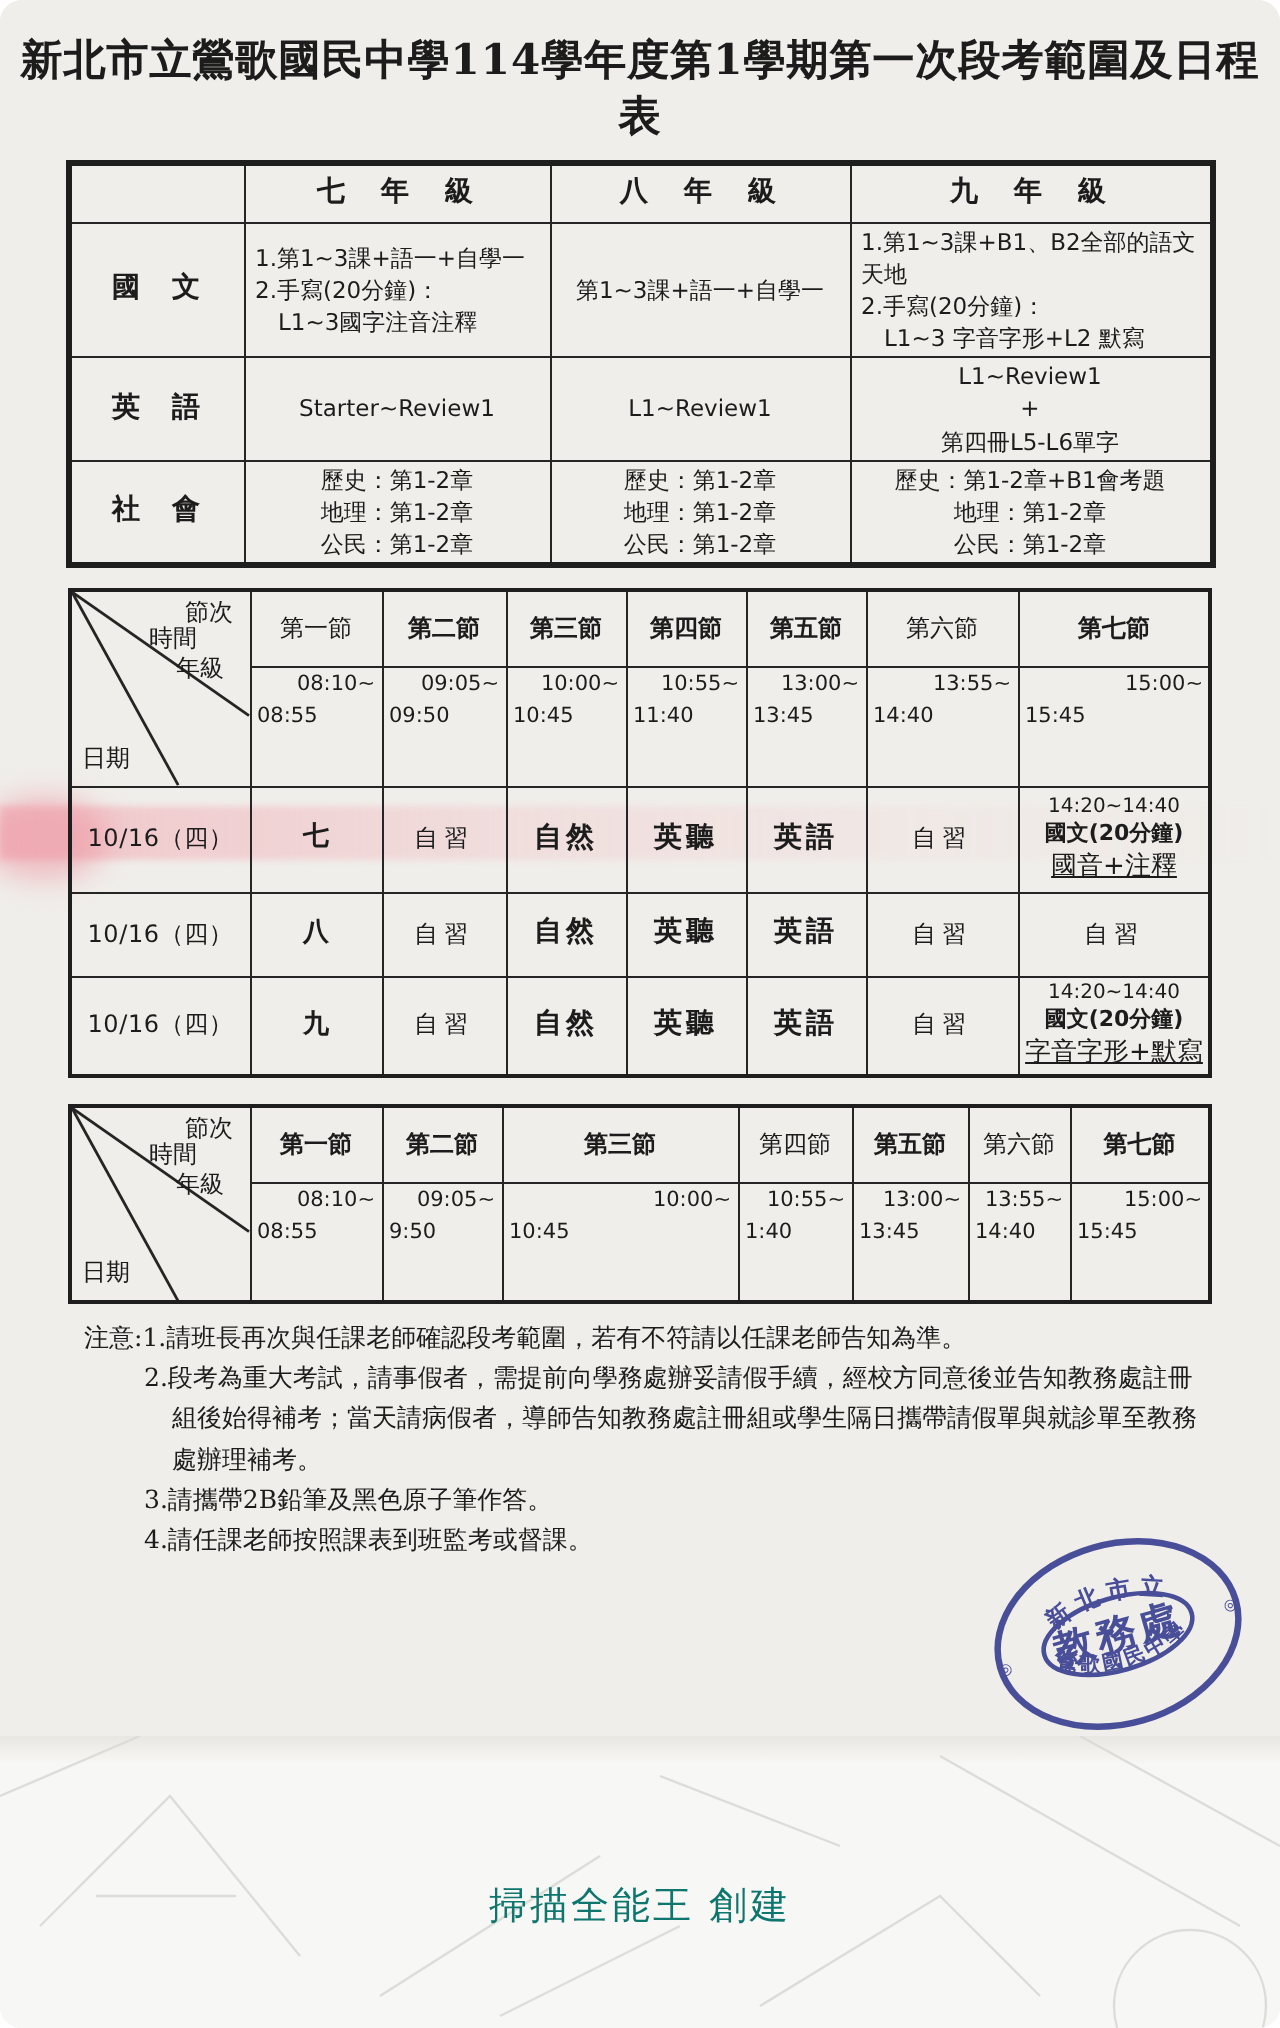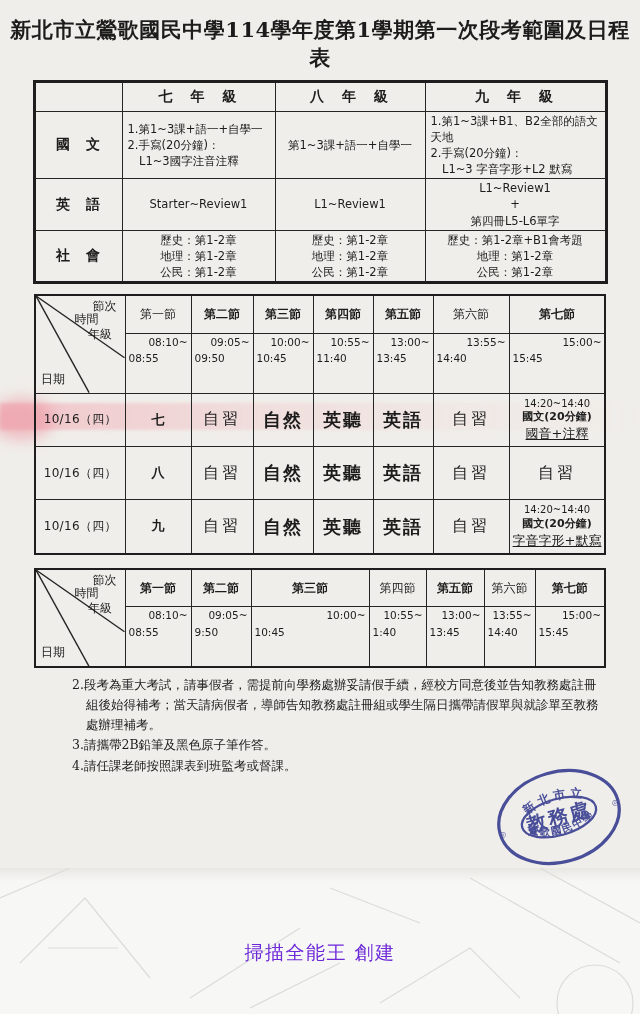--- a/index.html
+++ b/index.html
@@ -1,17 +1,17 @@
 <!DOCTYPE html>
 <html><head>
 <meta charset="utf-8">
 <style>
   html,body{margin:0;padding:0;}
   body{font-family:"DejaVu Sans",sans-serif;color:#1c1c1c;}
-  .page{position:relative;width:640px;height:1014px;overflow:hidden;background:#f0eeea;}
+  .page{position:relative;width:640px;height:1014px;overflow:hidden;background:#f0eeea;border-radius:11px;}
   .paper{position:relative;width:640px;height:868px;background:#f0eeea;z-index:1;}
   .pink-band{position:absolute;left:0;top:403px;height:27px;width:100%;z-index:0;
     background:linear-gradient(90deg,rgba(242,158,170,.50),rgba(242,158,170,.20) 40%,rgba(242,158,170,.07) 70%,rgba(242,158,170,0));
     filter:blur(1.5px);}
   .pink-blob{position:absolute;left:-10px;top:398px;width:64px;height:42px;border-radius:50%;
     background:rgba(238,142,156,.5);filter:blur(7px);z-index:0;}
   .content{position:relative;z-index:2;}
   .title{margin:0;padding:16px 0 8px 0;text-align:center;font-size:21px;font-weight:700;
     font-family:"DejaVu Serif",serif;letter-spacing:0.5px;}
   table{border-collapse:collapse;margin:0 auto;table-layout:fixed;background:transparent;}
@@ -29,22 +29,22 @@
   .scope tr.r-soc td{height:46px;}
   
   .sched{width:570px;border:2.5px solid #1e1e1e;margin-top:0;}
   .sched td.period{font-size:12px;font-weight:700;height:19px;font-family:"DejaVu Serif",serif;}
   .sched td.period.pn{font-weight:400;}
   .sched td.time{font-size:10.5px;height:32px;padding:1px 3px;vertical-align:top;}
   .time .ts{display:block;text-align:right;}
   .time .te{display:block;text-align:left;margin-top:2px;}
   .sched td.date{font-size:12px;font-weight:400;letter-spacing:0.3px;}
   .sched td.grade{font-size:13px;font-weight:700;font-family:"DejaVu Serif",serif;}
-  .sched td.b{font-size:18px;font-weight:700;font-family:"DejaVu Serif",serif;letter-spacing:2px;}
-  .sched td.n{font-size:16px;letter-spacing:3px;}
+  .sched td.b{font-size:14px;font-weight:700;font-family:"DejaVu Serif",serif;letter-spacing:2px;}
+  .sched td.n{font-size:12px;letter-spacing:3px;}
   .sched td.notec{font-size:10px;letter-spacing:0;line-height:1.35;padding:0;}
   .notec .t1{display:block;font-size:10px;}
   .notec .t2{display:block;font-size:11px;font-weight:700;}
   .notec .t3{display:block;font-size:13px;text-decoration:underline;}
   .t2 tr.r0 td{height:50px;}
   .t2 tr.r1 td{height:38px;}
   .t2 tr.r2 td{height:46px;}
   .gap1{height:10px;} .gap2{height:13px;}
   
   td.corner{position:relative;padding:0;}
@@ -63,21 +63,21 @@
   .notes .ind2{padding-left:46px;}
   
   .stamp{position:absolute;left:492px;top:764px;width:134px;height:106px;z-index:3;
     transform:rotate(-16deg);opacity:0.9;}
   
   .footer-band{position:absolute;left:0;top:868px;width:640px;height:146px;background:#f7f7f5;z-index:1;}
   .footer-band .fade{position:absolute;top:0;left:0;width:100%;height:14px;
     background:linear-gradient(#e9e7e2,#f7f7f5);}
   .doodles{position:absolute;left:0;top:0;width:100%;height:100%;}
   .footer-text{position:absolute;width:100%;top:72px;text-align:center;font-size:19px;
-    color:#6d28d9;letter-spacing:1.5px;}
+    color:#0f766e;letter-spacing:1.5px;}
 </style>
 </head>
 <body>
 
 <div class="page">
   <div class="paper">
     <div class="pink-band"></div>
     <div class="pink-blob"></div>
     <div class="content">
 
@@ -250,20 +250,21 @@
           <td class="time"><span class="ts">13:55~</span><span class="te">14:40</span></td>
           <td class="time"><span class="ts">15:00~</span><span class="te">15:45</span></td>
         </tr>
         <tr class="r0"></tr>
         <tr class="r1"></tr>
         <tr class="r2"></tr>
       </tbody>
         </table>
 
       <div class="notes">
+        <div class="ln ind0">注意:1.請班長再次與任課老師確認段考範圍，若有不符請以任課老師告知為準。</div>
         <div class="ln ind1">2.段考為重大考試，請事假者，需提前向學務處辦妥請假手續，經校方同意後並告知教務處註冊組後始得補考；當天請病假者，導師告知教務處註冊組或學生隔日攜帶請假單與就診單至教務處辦理補考。</div>
         <div class="ln ind1">3.請攜帶2B鉛筆及黑色原子筆作答。</div>
         <div class="ln ind1">4.請任課老師按照課表到班監考或督課。</div>
       </div>
     </div>
 
     <svg class="stamp" viewBox="0 0 140 110">
       <defs>
         <path id="arcTop" d="M 14,70 A 58,45 0 0 1 126,70" fill="none"></path>
         <path id="arcBot" d="M 14,42 A 60,47 0 0 0 126,42" fill="none"></path>

